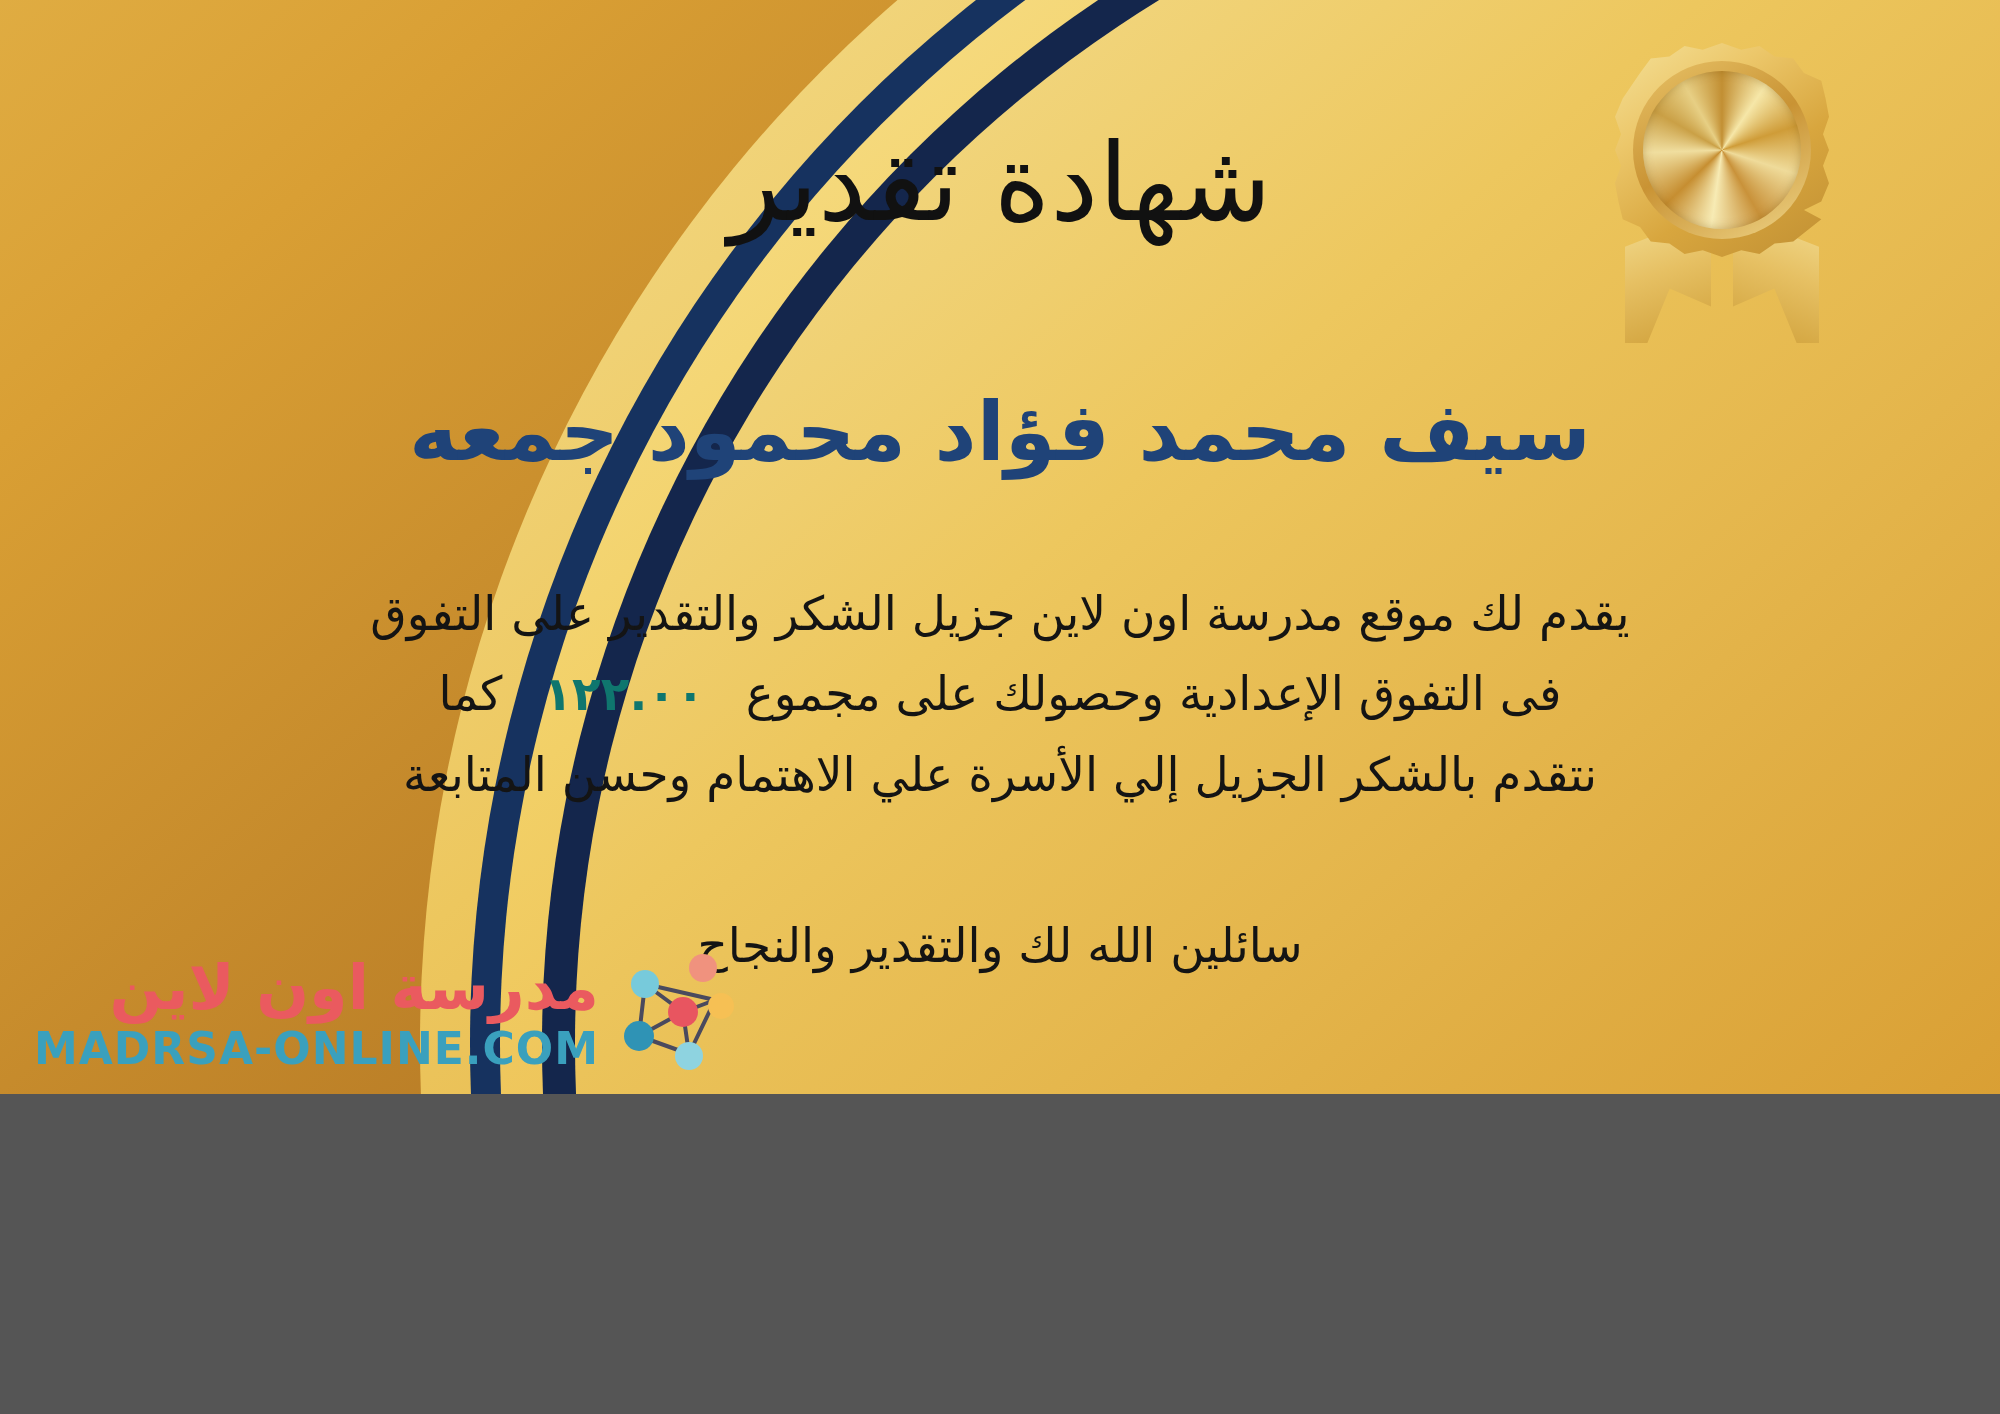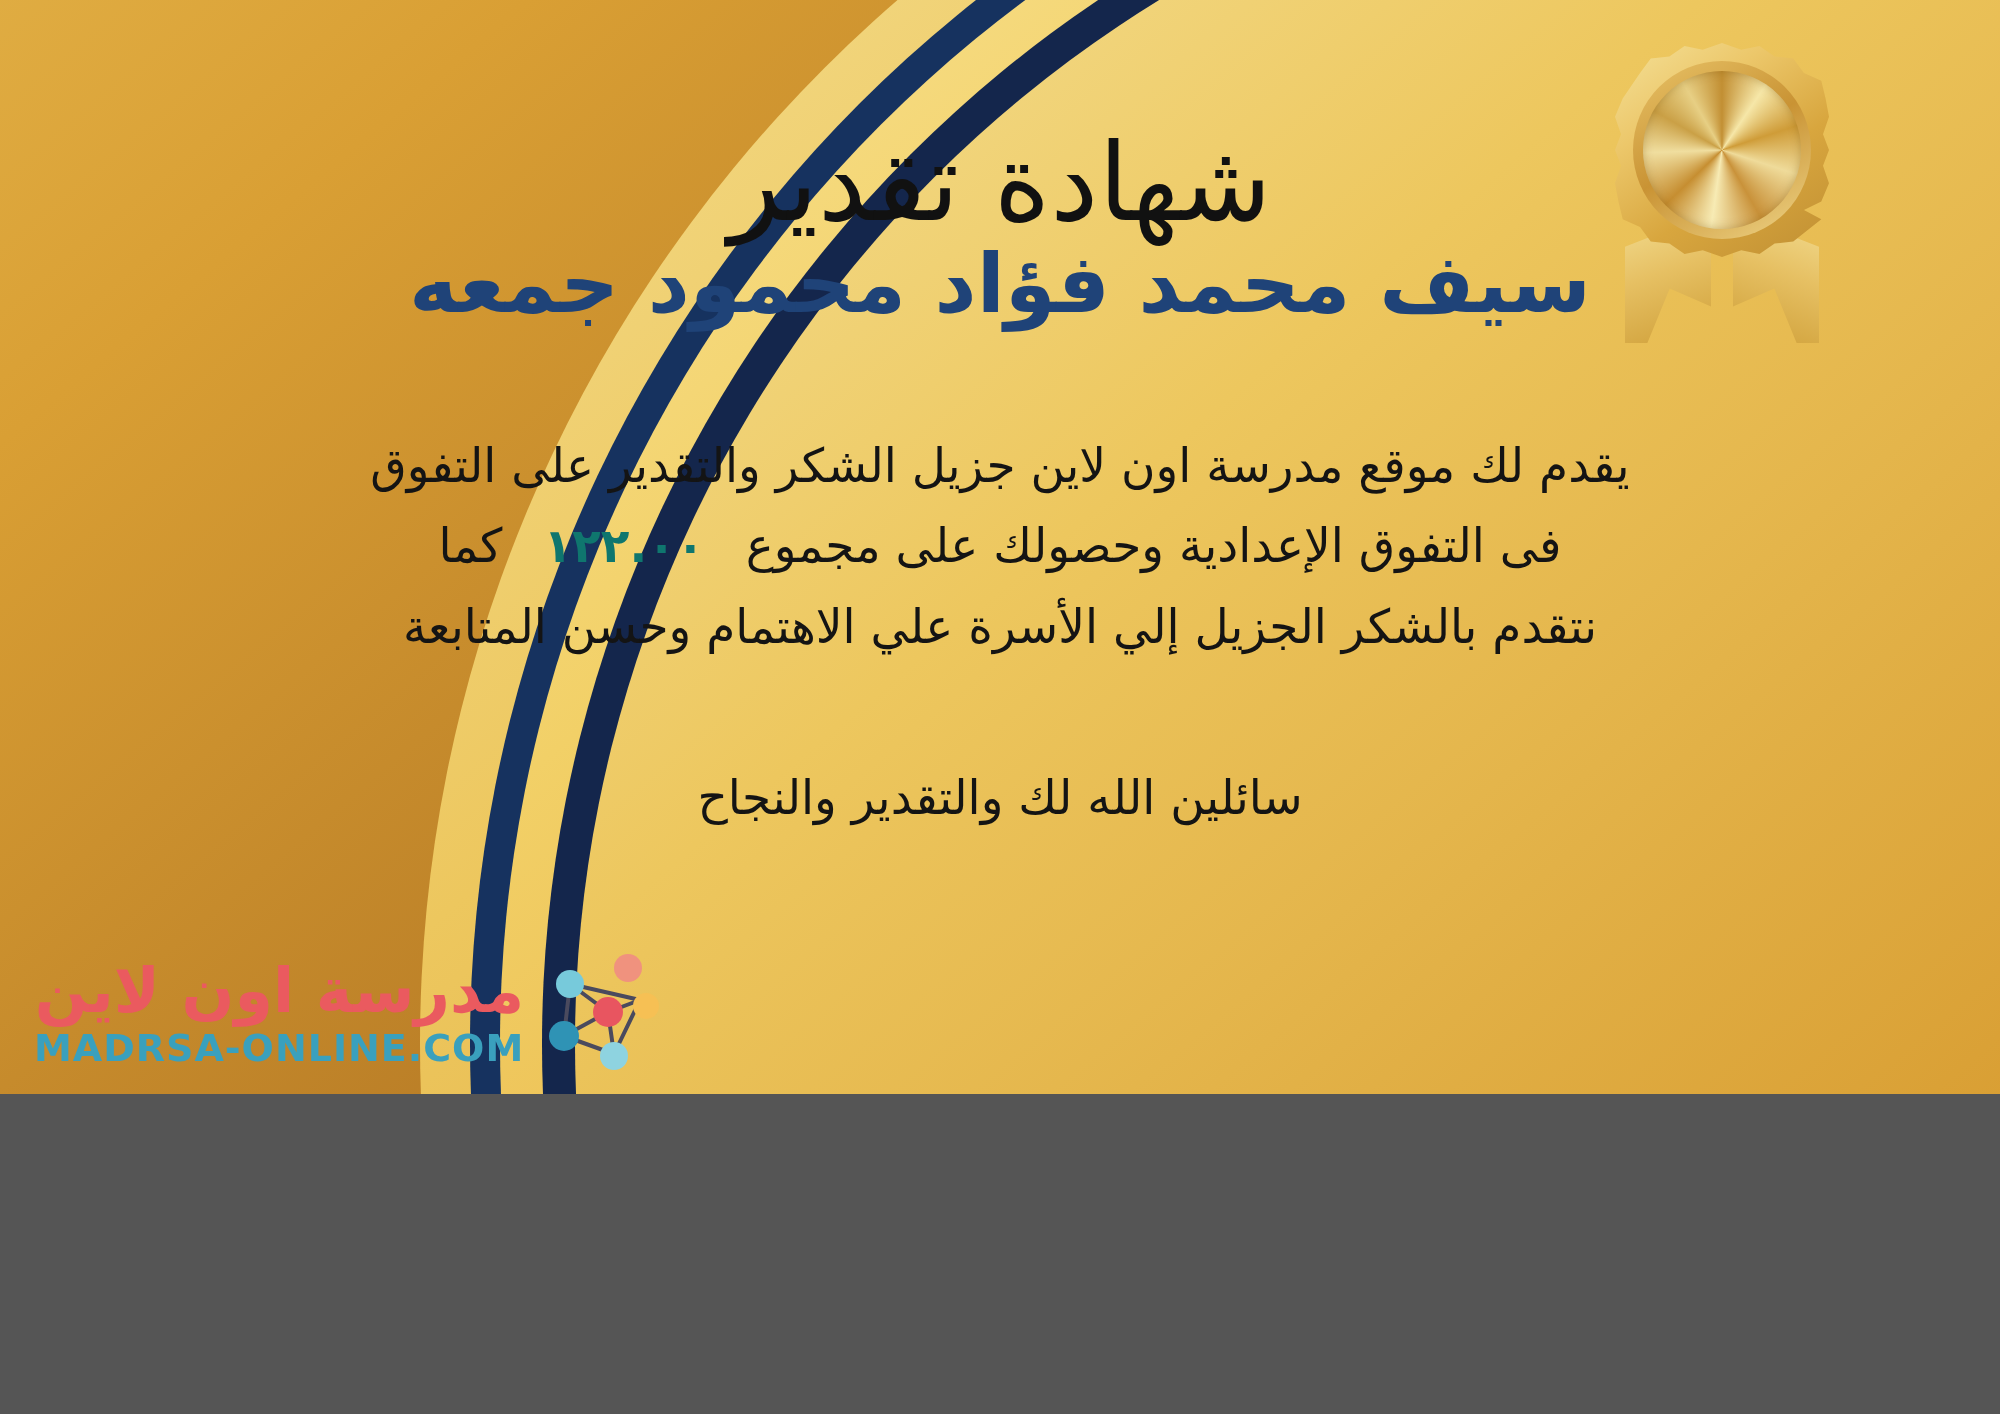--- a/index.html
+++ b/index.html
@@ -126,20 +126,21 @@
     left:0;right:0;top:0;bottom:0;
     display:flex;flex-direction:column;align-items:center;
     text-align:center;
   }
   .title{
     margin-top:126px;
     font-size:108px;font-weight:400;color:#111111;
     letter-spacing:0;line-height:1.05;
   }
   .name{
+    margin-top:148px;
     font-size:82px;font-weight:700;color:#1f4378;
     line-height:1.1;
   }
   .body{
     margin-top:96px;
     width:1560px;
     font-size:47px;color:#141414;line-height:1.72;
     font-weight:400;
   }
   .body .ln{display:block;}
@@ -159,21 +160,21 @@
     left:34px;bottom:18px;
     display:flex;align-items:center;gap:16px;
     direction:ltr;
   }
   .logo-text{display:flex;flex-direction:column;align-items:flex-end;}
   .logo-ar{
     font-size:62px;font-weight:700;color:#ea5a5f;
     line-height:1.0;direction:rtl;white-space:nowrap;
   }
   .logo-en{
-    font-size:38px;font-weight:700;color:#3aa0bd;
+    font-size:44px;font-weight:700;color:#3aa0bd;
     letter-spacing:1px;line-height:1.08;white-space:nowrap;
     margin-top:6px;
   }
   .logo-mark{width:120px;height:122px;flex:0 0 auto;}
 </style>
 </head>
 <body>
 
 <div class="cert">
 

